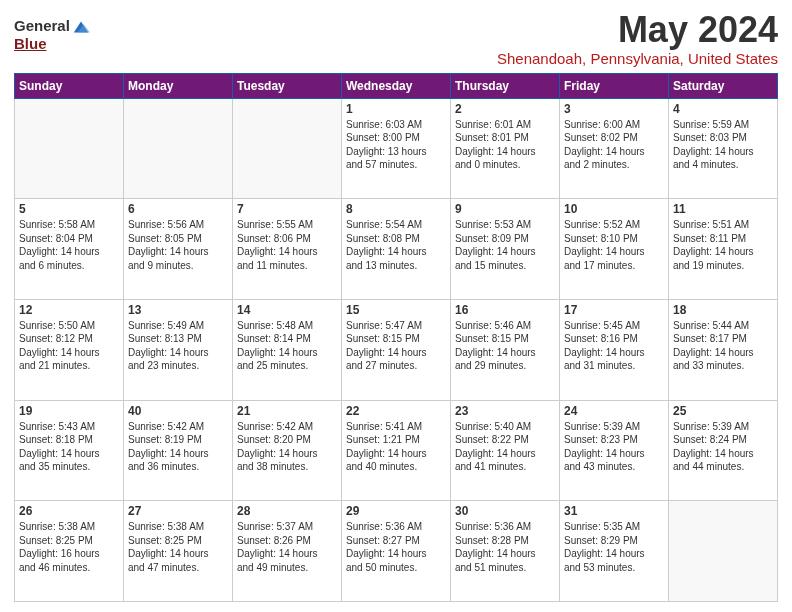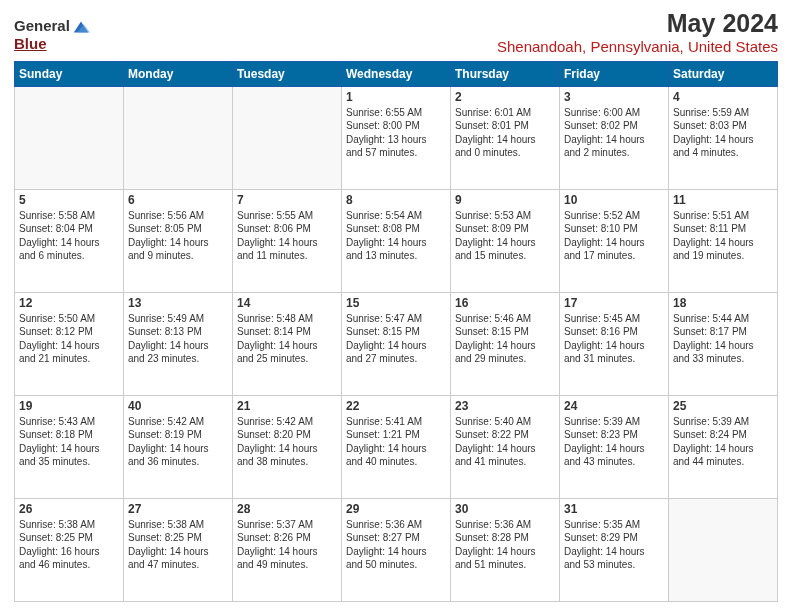--- a/index.html
+++ b/index.html
@@ -43,38 +43,38 @@
     }
     .logo-icon {
       width: 18px;
       height: 18px;
       margin-left: 2px;
     }
     .title-section {
       text-align: right;
     }
     .main-title {
-      font-size: 25px;
+      font-size: 36px;
       font-weight: bold;
       color: #333;
       line-height: 1.1;
     }
     .subtitle {
       font-size: 15px;
       color: #b91c1c;
       font-weight: normal;
     }
     .calendar {
       flex: 1;
       border-collapse: collapse;
       width: 100%;
       font-size: 11px;
     }
     .calendar th {
-      background-color: #0369a1;
+      background-color: #701a75;
       color: #fff;
       padding: 5px 4px;
       text-align: left;
       font-size: 12px;
       font-weight: bold;
       border: 1px solid #1a5aaa;
     }
     .calendar td {
       border: 1px solid #ccc;
       vertical-align: top;
@@ -138,21 +138,21 @@
         </tr>
       </thead>
       <tbody>
         <tr class="week-row">
           <td class="empty"></td>
           <td class="empty"></td>
           <td class="empty"></td>
           <td>
             <span class="day-number">1</span>
             <div class="day-info">
-              <div>Sunrise: 6:55 AM</div>
+              <div>Sunrise: 6:03 AM</div>
               <div>Sunset: 8:00 PM</div>
               <div>Daylight: 13 hours and 57 minutes.</div>
             </div>
           </td>
           <td>
             <span class="day-number">2</span>
             <div class="day-info">
               <div>Sunrise: 6:01 AM</div>
               <div>Sunset: 8:01 PM</div>
               <div>Daylight: 14 hours and 0 minutes.</div>

